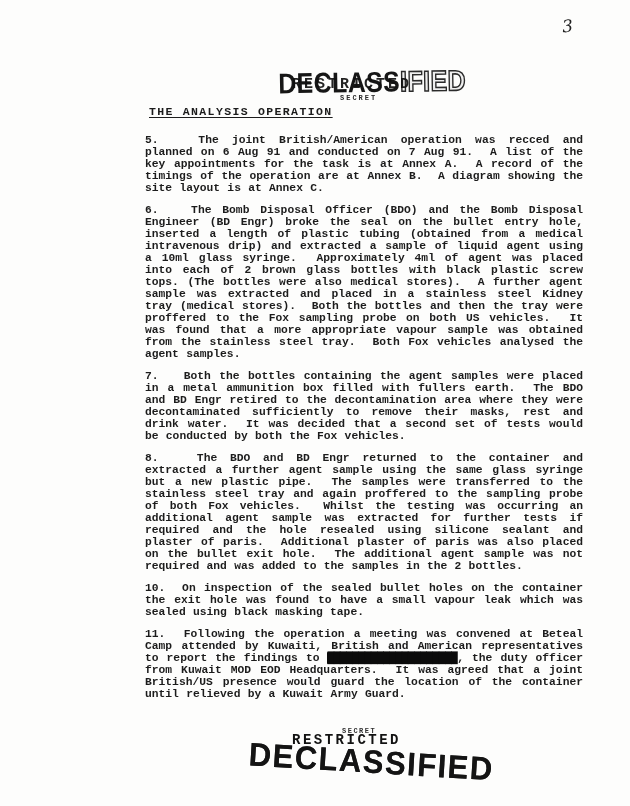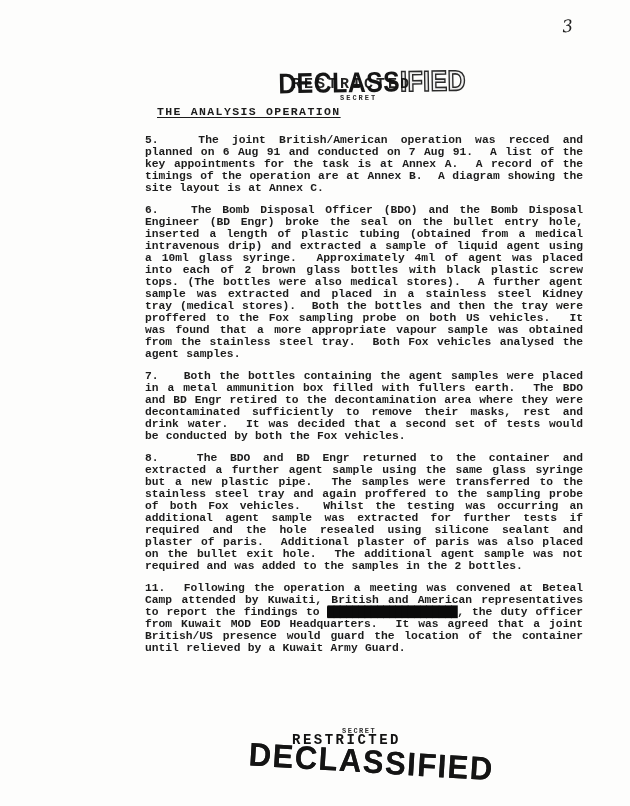--- a/index.html
+++ b/index.html
@@ -37,21 +37,21 @@
     font-size:7px;font-weight:bold;letter-spacing:2px;color:#2a2a2a;
   }
   
   .content{
     position:absolute;left:145px;top:106px;width:438px;
     font-size:11.3px;line-height:12px;text-align:justify;
     word-spacing:0.5px;
   }
   .content h1{
     font-size:11.5px;font-weight:bold;letter-spacing:1.4px;
-    margin:0 0 16px 12px;text-align:left;
+    margin:0 0 16px 4px;text-align:left;
     text-decoration:underline;text-underline-offset:2px;
     width:-moz-fit-content;width:fit-content;
   }
   .content p{margin:0 0 10px 0;font-weight:bold;}
   .redaction{
     background:#0b0b0b;color:#0b0b0b;letter-spacing:-0.6px;
     border-radius:1px;
   }
   
   .stamp-bottom{position:absolute;left:250px;top:726px;width:260px;height:70px;}
@@ -85,20 +85,21 @@
     <span class="secret-overlay">SECRET</span>
   </div>
 
   <div class="content">
     <h1>THE ANALYSIS OPERATION</h1>
 
     <p>5.&nbsp;&nbsp; The joint British/American operation was recced and planned on 6 Aug 91 and conducted on 7 Aug 91.&nbsp; A list of the key appointments for the task is at Annex A.&nbsp; A record of the timings of the operation are at Annex B.&nbsp; A diagram showing the site layout is at Annex C.</p>
     <p>6.&nbsp;&nbsp; The Bomb Disposal Officer (BDO) and the Bomb Disposal Engineer (BD Engr) broke the seal on the bullet entry hole, inserted a length of plastic tubing (obtained from a medical intravenous drip) and extracted a sample of liquid agent using a 10ml glass syringe.&nbsp; Approximately 4ml of agent was placed into each of 2 brown glass bottles with black plastic screw tops. (The bottles were also medical stores).&nbsp; A further agent sample was extracted and placed in a stainless steel Kidney tray (medical stores).&nbsp; Both the bottles and then the tray were proffered to the Fox sampling probe on both US vehicles.&nbsp; It was found that a more appropriate vapour sample was obtained from the stainless steel tray.&nbsp; Both Fox vehicles analysed the agent samples.</p>
     <p>7.&nbsp;&nbsp; Both the bottles containing the agent samples were placed in a metal ammunition box filled with fullers earth.&nbsp; The BDO and BD Engr retired to the decontamination area where they were decontaminated sufficiently to remove their masks, rest and drink water.&nbsp; It was decided that a second set of tests would be conducted by both the Fox vehicles.</p>
     <p>8.&nbsp;&nbsp; The BDO and BD Engr returned to the container and extracted a further agent sample using the same glass syringe but a new plastic pipe.&nbsp; The samples were transferred to the stainless steel tray and again proffered to the sampling probe of both Fox vehicles.&nbsp; Whilst the testing was occurring an additional agent sample was extracted for further tests if required and the hole resealed using silicone sealant and plaster of paris.&nbsp; Additional plaster of paris was also placed on the bullet exit hole.&nbsp; The additional agent sample was not required and was added to the samples in the 2 bottles.</p>
+    <p>10.&nbsp; On inspection of the sealed bullet holes on the container the exit hole was found to have a small vapour leak which was sealed using black masking tape.</p>
 
     <p><span>11.&nbsp; Following the operation a meeting was convened at Beteal Camp attended by Kuwaiti, British and American representatives to report the findings to </span><span class="redaction">█████████████████████</span><span>, the duty officer from Kuwait MOD EOD Headquarters.&nbsp; It was agreed that a joint British/US presence would guard the location of the container until relieved by a Kuwait Army Guard.</span></p>
   </div>
 
   <div class="stamp-bottom">
     <span class="restricted-overlay-b">RESTRICTED</span>
     <span class="secret-overlay-b">SECRET</span>
     <span class="big-stamp-b">DECLASSIFIED</span>
   </div>
 

